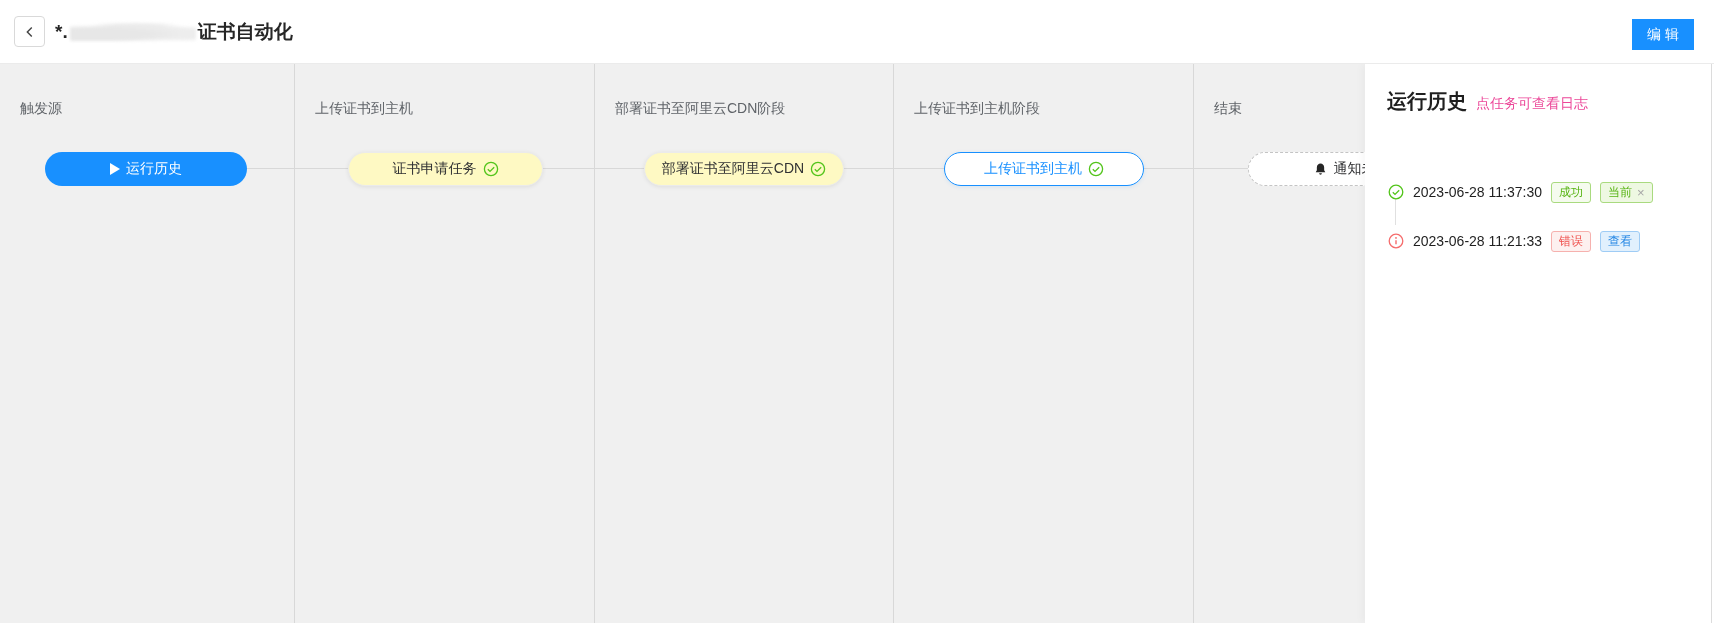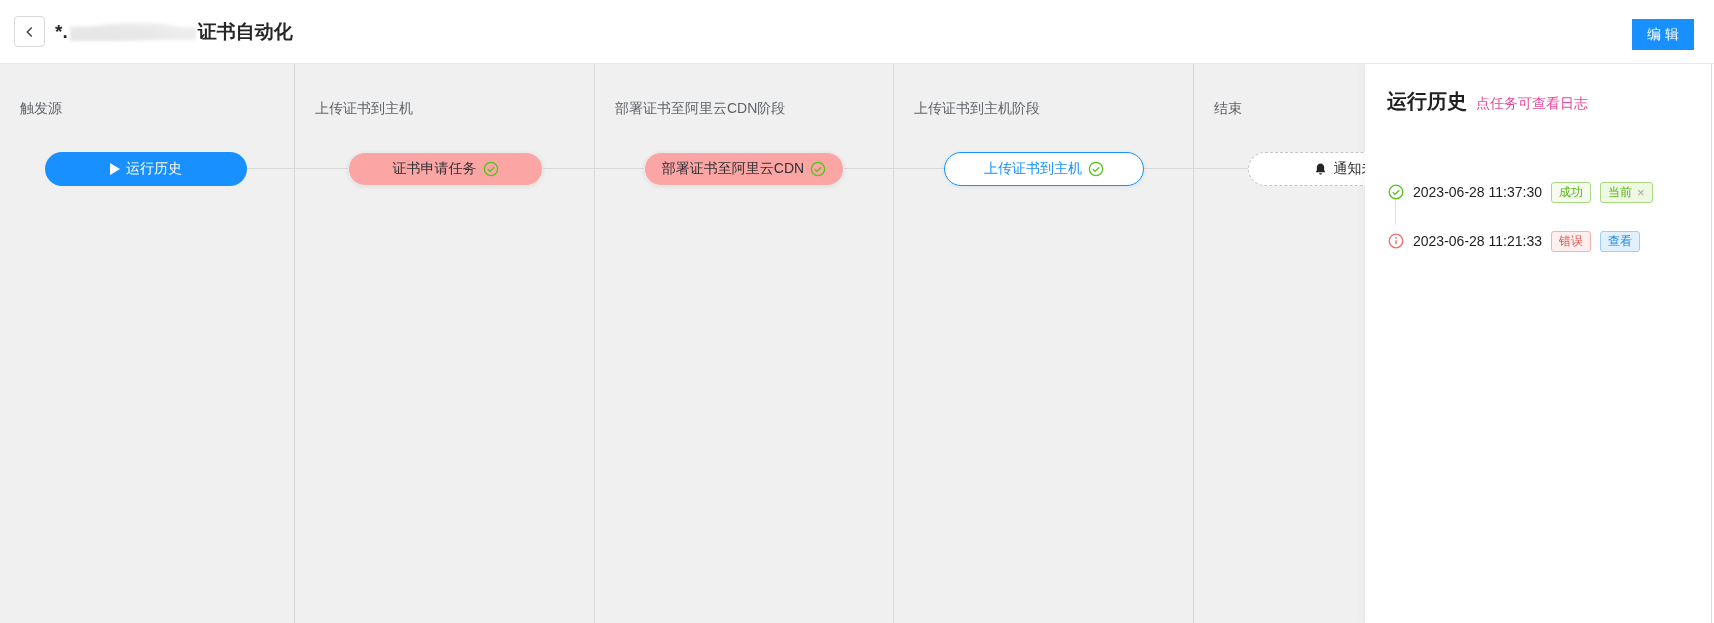--- a/index.html
+++ b/index.html
@@ -30,21 +30,21 @@
   .col { position:absolute; top:0; height:559px; background:#f0f0f0;
     border-right:1px solid #d8d8d8; }
   .col-label { position:absolute; top:36px; left:20px; font-size:14px; color:#5f6368; }
   .connector { position:absolute; top:104px; left:145px; width:1210px; height:1px;
     background:#d8d8d8; z-index:1; }
 
   .pill { position:absolute; top:88px; height:34px; border-radius:17px; z-index:2;
     display:flex; align-items:center; justify-content:center; gap:6px;
     font-size:14px; cursor:pointer; }
   .pill-trigger { left:45px; width:202px; background:#1890ff; color:#fff; border:none; }
-  .pill-task { background:#fca5a5; border:1px solid #ebebeb; color:#303133;
+  .pill-task { background:#fef9c3; border:1px solid #ebebeb; color:#303133;
     box-shadow:0 1px 4px rgba(0,0,0,0.08); }
   .pill-task.p2 { left:348px; width:195px; }
   .pill-task.p3 { left:644px; width:200px; }
   .pill-active { left:944px; width:200px; background:#fff; border:1px solid #1890ff;
     color:#1890ff; box-shadow:0 1px 4px rgba(24,144,255,0.12); }
   .pill-notify { left:1248px; width:192px; background:#fff;
     border:1px dashed #c4c4c4; color:#303133; }
   .play-icon { width:0; height:0; border-left:10px solid #fff;
     border-top:6px solid transparent; border-bottom:6px solid transparent; }
 

